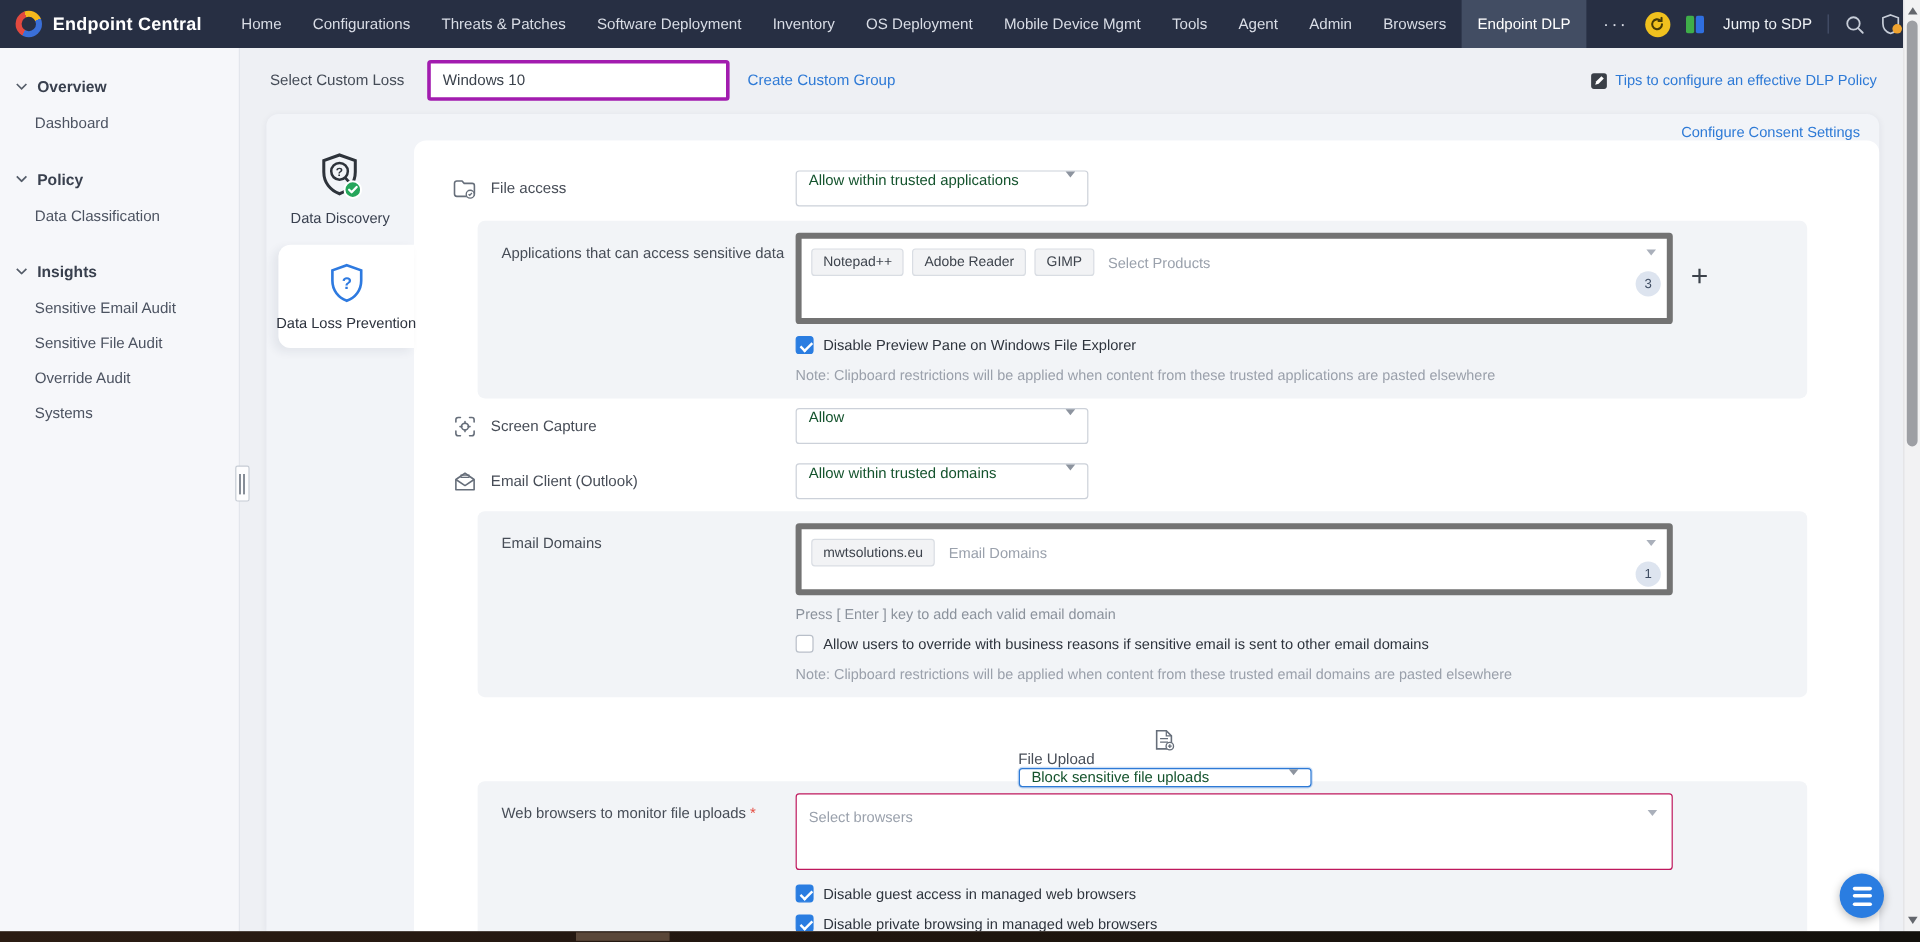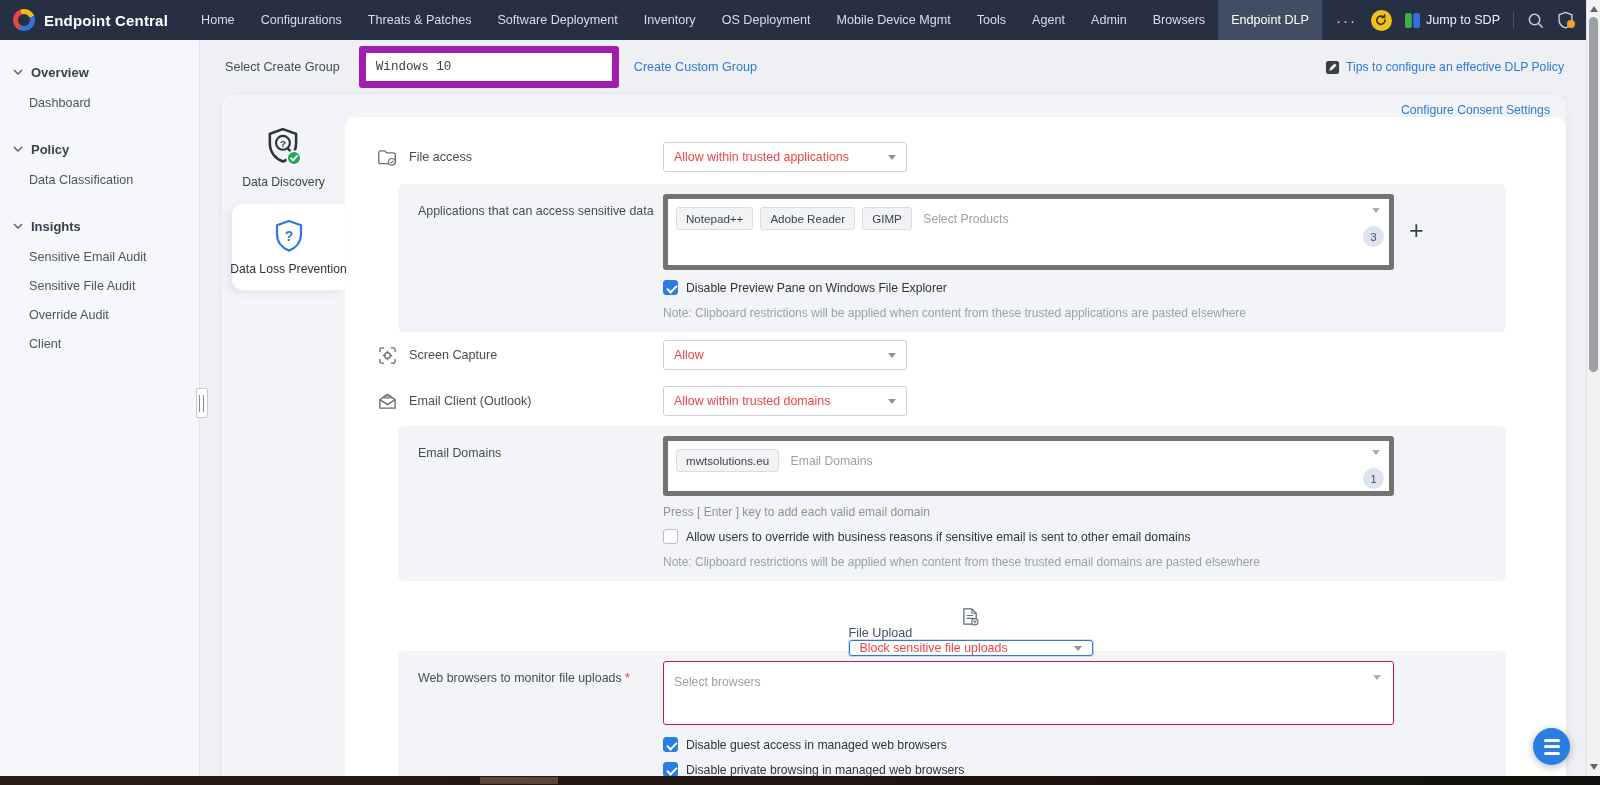--- a/index.html
+++ b/index.html
@@ -11,60 +11,60 @@
   .logo{width:22px;height:22px;border-radius:50%;background:conic-gradient(from 210deg,#e2493f 0 130deg,#f5b81c 130deg 215deg,#3a6fd8 215deg 360deg);position:relative;flex:none;}
   .logo::after{content:'';position:absolute;inset:5px;border-radius:50%;background:#272f43;}
   .brand-text{font-size:15px;font-weight:bold;color:#fff;letter-spacing:.2px;white-space:nowrap;}
   .nav-items{display:flex;align-items:stretch;}
   .nav-item{display:flex;align-items:center;padding:0 13px;font-size:12.6px;color:#d9dde6;cursor:pointer;white-space:nowrap;}
   .nav-item.active{background:#424d63;color:#fff;}
   .nav-more{display:flex;align-items:center;padding:0 14px;color:#d9dde6;font-size:15px;letter-spacing:2px;cursor:pointer;}
   .nav-right{margin-left:auto;display:flex;align-items:center;gap:13px;padding-right:15px;}
   .icon-btn{display:flex;align-items:center;justify-content:center;position:relative;cursor:pointer;}
   .refresh{width:21px;height:21px;border-radius:50%;background:#f0c11e;display:flex;align-items:center;justify-content:center;}
-  .sdp{display:flex;align-items:center;gap:6px;color:#eef1f5;font-size:12.6px;cursor:pointer;white-space:nowrap;}
+  .sdp{display:flex;align-items:center;gap:16px;color:#eef1f5;font-size:12.6px;cursor:pointer;white-space:nowrap;}
   .nav-divider{width:1px;height:16px;background:#47526b;}
   .shield-dot{position:absolute;right:-1px;bottom:1px;width:8px;height:8px;border-radius:50%;background:#f0a32f;}
   
   
   .sidebar{position:absolute;left:0;top:40px;bottom:9px;width:200px;background:#f6f7fa;border-right:1px solid #e3e6ec;box-sizing:border-box;}
   .section{margin-top:19px;}
   .sec-head{display:flex;align-items:center;gap:8px;padding-left:13px;margin-bottom:3px;cursor:pointer;height:26px;}
   .sec-title{font-size:13px;font-weight:bold;color:#39404e;}
   .chev{display:flex;}
   .side-item{padding:7.5px 0 7.5px 29px;font-size:12.6px;color:#4c5361;cursor:pointer;}
   .side-item.active{background:#d9e5f7;color:#2e7ad6;margin:2px 7px 2px 7px;padding:7px 0 7px 22px;border-radius:4px;}
   .drag-handle{position:absolute;left:196px;top:388px;width:10px;height:28px;background:#fdfdfe;border:1px solid #c6ccd4;border-radius:2px;z-index:7;display:flex;align-items:center;justify-content:center;cursor:col-resize;}
   .drag-handle i{width:6px;height:17px;background:repeating-linear-gradient(90deg,#868d97 0 1.5px,transparent 1.5px 3.6px);}
 
   
   .main{position:absolute;left:200px;top:40px;right:14px;bottom:9px;background:#eef0f4;overflow:hidden;}
   .top-row{display:flex;align-items:center;height:50px;padding:2px 22px 0 25px;}
   .tr-label{font-size:12.6px;color:#454c57;margin-right:19px;}
-  .tr-input{width:226px;height:28px;border:7px solid #a21caf;border-radius:3px;background:#fff;padding:0 10px;font-size:12.6px;color:#3a414b;font-family:Liberation Mono, monospace;outline:none;}
+  .tr-input{width:226px;height:28px;border:3px solid #a21caf;border-radius:3px;background:#fff;padding:0 10px;font-size:12.6px;color:#3a414b;font-family:Liberation Sans, sans-serif;outline:none;}
   .tr-link{margin-left:15px;font-size:12.6px;color:#2e7ad6;cursor:pointer;}
   .tips{margin-left:auto;display:flex;align-items:center;gap:6px;color:#2e7ad6;font-size:12.2px;cursor:pointer;}
 
   .card{position:absolute;left:22px;right:20px;top:55px;bottom:0;background:#f2f4f8;border-radius:10px 10px 0 0;box-shadow:0 1px 6px rgba(25,39,70,.06);}
   .consent{position:absolute;top:8px;right:16px;font-size:12.2px;color:#2e7ad6;cursor:pointer;z-index:3;}
   .tabs-col{position:absolute;left:0;top:22px;width:123px;z-index:2;}
   .tab{display:flex;flex-direction:column;align-items:center;gap:7px;padding:9px 0;cursor:pointer;}
   .tab-label{font-size:12.2px;color:#3a4150;white-space:nowrap;}
   .tab.active{background:#fff;margin-left:10px;border-radius:10px 0 0 10px;box-shadow:-4px 3px 8px rgba(25,39,70,.07);padding:15px 0 14px;margin-top:6px;}
   .tab.active .tab-label{color:#2c323d;}
 
   .form-panel{position:absolute;left:123px;top:22px;right:0;bottom:0;background:#fff;border-radius:10px 10px 0 0;padding-top:25px;overflow:hidden;}
   .frow{display:flex;align-items:center;padding-left:30px;height:30px;margin-bottom:12px;}
   .frow.mt8{margin-top:8px;}
   .frow.mb16{margin-bottom:16px;}
   .frow.mb10{margin-bottom:10px;}
   .frow.mt26{margin-top:26px;margin-bottom:14px;flex-direction:column;}
   .frow-icon{width:24px;display:flex;justify-content:center;color:#666e7a;flex:none;}
   .frow-label{margin-left:10px;width:254px;font-size:12.6px;color:#474d57;}
-  .select{box-sizing:border-box;width:244px;height:30px;border:1px solid #ccd1d9;border-radius:3px;background:#fff;display:flex;align-items:center;justify-content:space-between;padding:0 10px;font-size:12.4px;color:#ef4444;cursor:pointer;}
+  .select{box-sizing:border-box;width:244px;height:30px;border:1px solid #ccd1d9;border-radius:3px;background:#fff;display:flex;align-items:flex-start;justify-content:space-between;padding:0 10px;font-size:12.4px;color:#14532d;cursor:pointer;}
   .select.focus{border-color:#2e7ad6;box-shadow:0 0 0 1px rgba(46,122,214,.25);}
   .caret{border-left:4px solid transparent;border-right:4px solid transparent;border-top:5px solid #8d949f;flex:none;}
 
   .gpanel{margin:0 60px 0 53px;background:#f2f4f7;border-radius:6px;padding:10px 0 12px 20px;}
   .gpanel.mt10{margin-top:10px;}
   .gp-row{display:flex;align-items:flex-start;}
   .gp-label{width:245px;padding-top:10px;font-size:12.4px;color:#474d57;flex:none;}
   .req{color:#e5493d;}
   .mselect{position:relative;box-sizing:border-box;width:731px;background:#fff;border:5px solid #737373;border-radius:3px;padding:8px 30px 8px 8px;}
   .mselect.h76{height:76px;}
@@ -187,31 +187,31 @@
         <span class="chev">
           <svg width="10" height="6" viewBox="0 0 10 6" fill="none" stroke="#555d69" stroke-width="1.4">
             <path d="M1 1 l4 4 4-4"></path>
           </svg>
         </span>
         <span class="sec-title">Insights</span>
       </div>
       <div class="side-item">Sensitive Email Audit</div>
       <div class="side-item">Sensitive File Audit</div>
       <div class="side-item">Override Audit</div>
-      <div class="side-item">Client</div>
+      <div class="side-item">Systems</div>
     </div>
   </div>
 <div class="drag-handle">
     <i></i>
   </div>
 
 <div class="main">
 
   <div class="top-row">
-    <span class="tr-label">Select Create Group</span>
+    <span class="tr-label">Select Custom Loss</span>
     <input class="tr-input" value="Windows 10" style="">
     <span class="tr-link">Create Custom Group</span>
     <span class="tips">
       <svg width="15" height="15" viewBox="0 0 16 16">
           <rect x="1" y="1" width="14" height="14" rx="2.5" fill="#3a3f47"></rect>
           <path d="M4.6 11.4 l1-3.1 4.6-4.6 2.1 2.1 -4.6 4.6 z" fill="#fff"></path>
         </svg>
       <span>Tips to configure an effective DLP Policy</span>
     </span>
   </div>

